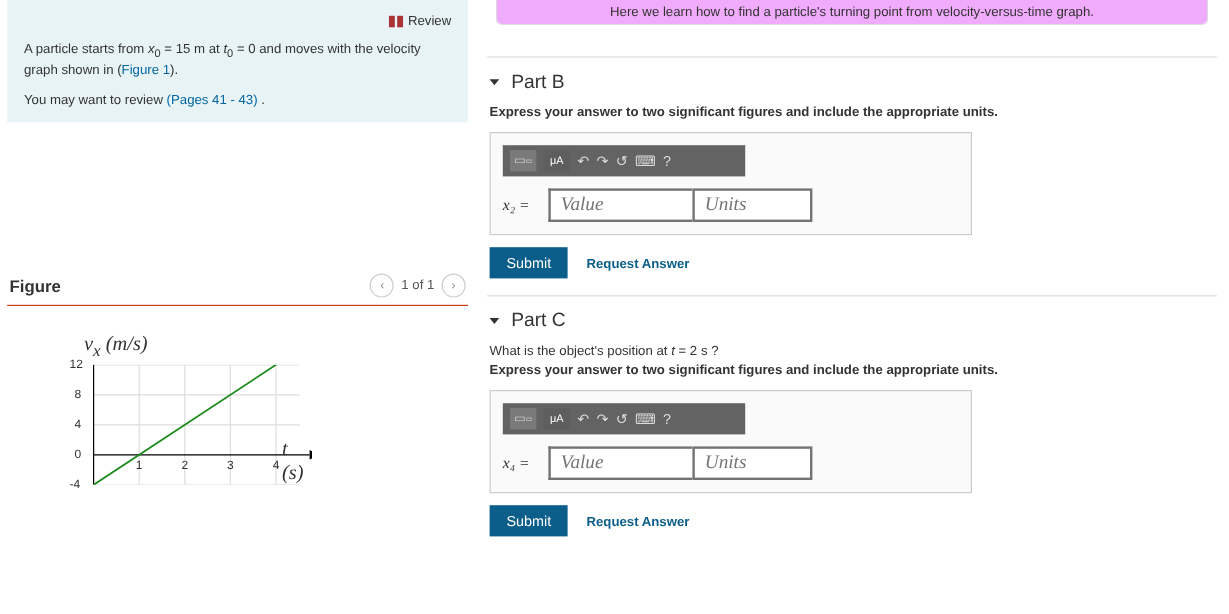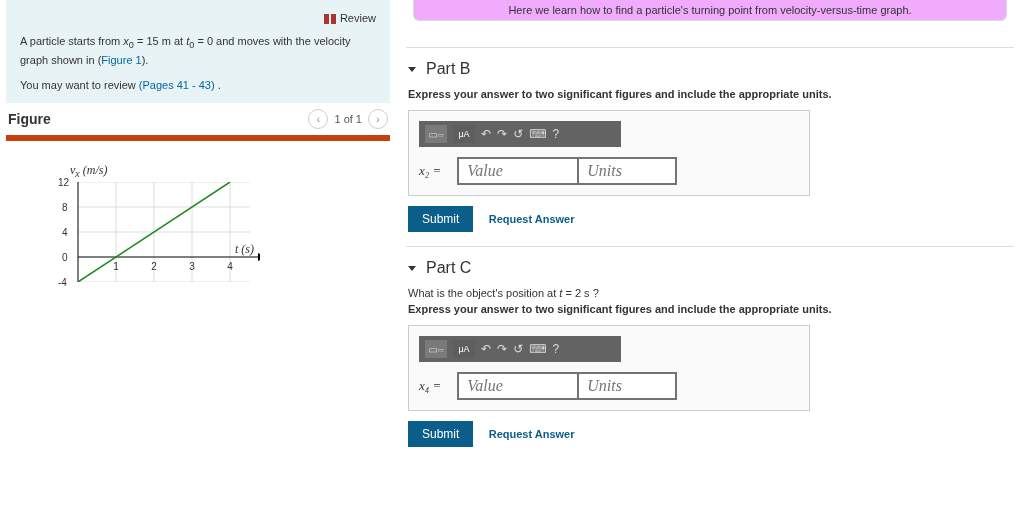--- a/index.html
+++ b/index.html
@@ -4,26 +4,26 @@
 <style>
   body{font-family:Arial,Helvetica,sans-serif;font-size:12px;color:#333;margin:0;background:#fff}
   .wrap{display:flex;width:1024px;height:512px}
   .left{width:396px;padding:0 6px 6px 6px;box-sizing:border-box}
   .right{flex:1;padding:0 10px 10px 10px;box-sizing:border-box}
   .infobox{background:#e8f3f6;padding:10px 14px;font-size:11px;line-height:1.5}
   .review{text-align:right;font-size:11px;color:#333;margin-bottom:6px}
   .review .sq{display:inline-block;width:12px;height:10px;vertical-align:middle;margin-right:4px}
   .review .sq svg{display:block}
   a.link{color:#0066a1;text-decoration:none}
-  .figurehdr{display:flex;justify-content:space-between;align-items:center;border-bottom:6px solid #c2410c;padding:6px 2px}
+  .figurehdr{display:flex;justify-content:space-between;align-items:center;border-bottom:1px solid #c2410c;margin-top:120px;padding:6px 2px}
   .figurehdr b{font-size:14px}
   .pager{font-size:11px;color:#555;display:flex;align-items:center;gap:6px}
   .navbtn{width:18px;height:18px;border:1px solid #ccc;border-radius:50%;display:inline-flex;align-items:center;justify-content:center;font-size:10px;color:#888;cursor:pointer}
   .chartbox{margin:22px 0 0 64px;width:230px}
-  .chartlbl{font-family:'Times New Roman',serif;font-style:italic;font-size:12px}
+  .chartlbl{font-family:'Times New Roman',serif;font-style:italic;font-size:17px}
   .chart{position:relative;width:190px;height:100px;margin-top:2px}
   .ytick{position:absolute;left:-12px;font-size:10px;transform:translateY(-50%)}
   .xtick{position:absolute;bottom:-14px;font-size:10px;transform:translateX(-50%)}
   .topnote{background:#f0abfc;border:1px solid #ddd;border-top:none;border-radius:0 0 6px 6px;text-align:center;font-size:11px;padding:4px 26px;margin:0 auto 26px;width:540px}
   .part{border-top:1px solid #ddd;padding:12px 2px 14px}
   .parthdr{font-weight:normal;font-size:16px;margin-bottom:10px}
   .caret{display:inline-block;border-top:5px solid #333;border-left:4px solid transparent;border-right:4px solid transparent;margin-right:10px;vertical-align:middle}
   .q{font-size:11px;margin-bottom:4px}
   .strong{font-weight:bold;font-size:11px}
   .ansbox{border:1px solid #ccc;background:#fafafa;padding:10px;margin-top:10px;width:380px}

